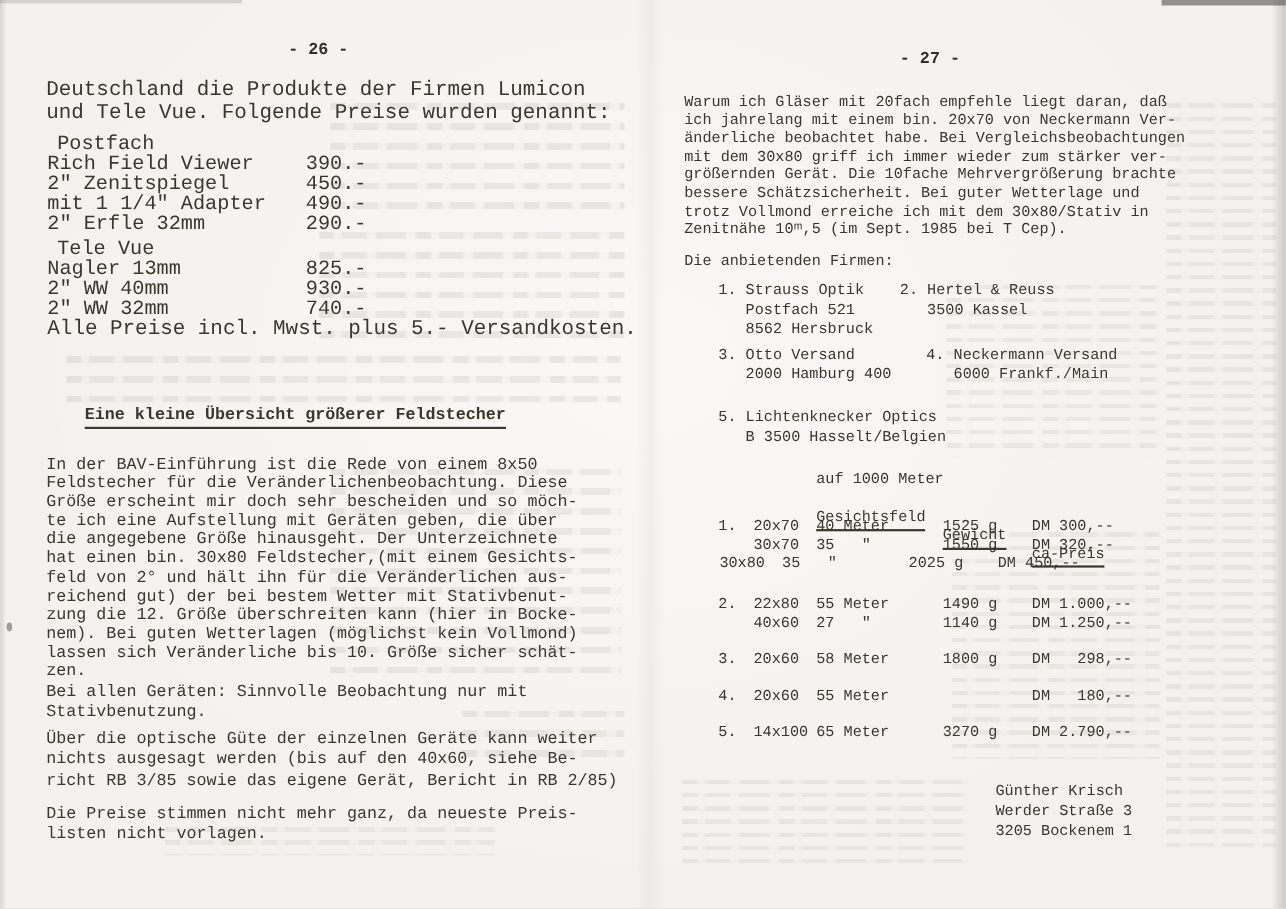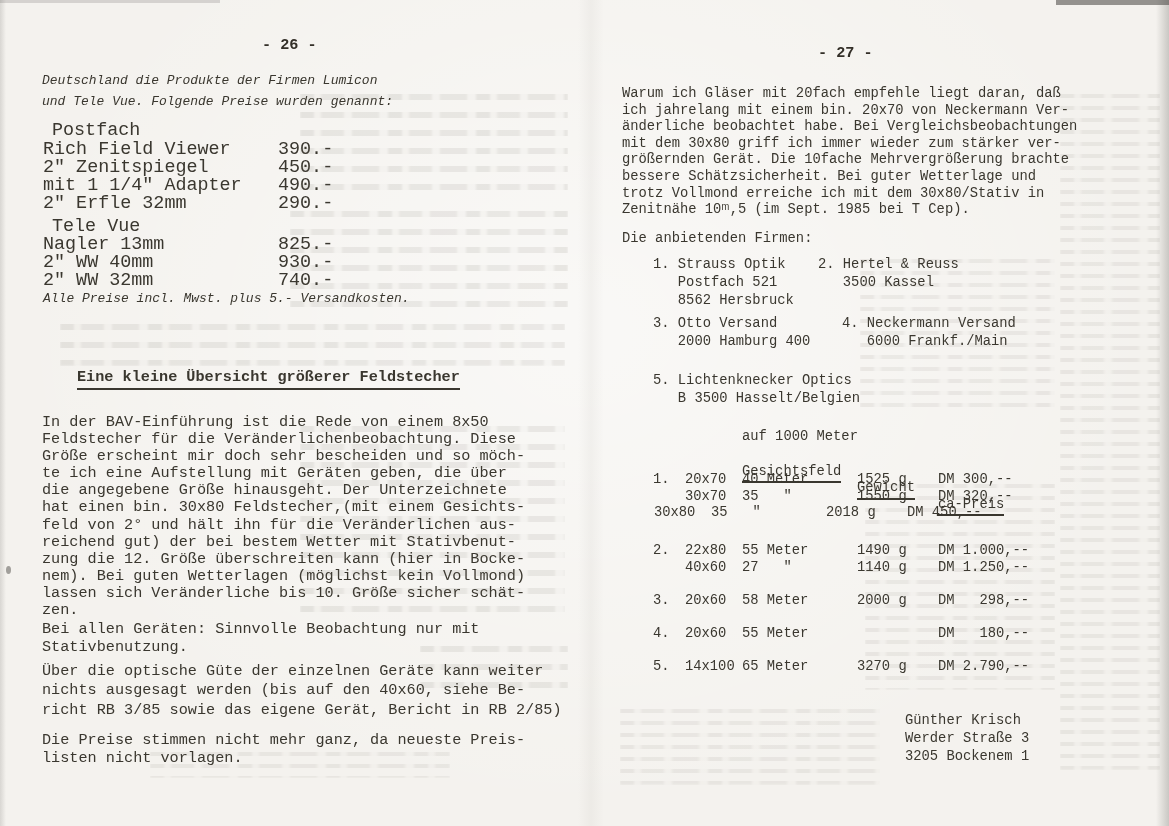--- a/index.html
+++ b/index.html
@@ -4,21 +4,21 @@
 <style>
   html,body{margin:0;padding:0;background:#d9d7d2;}
   #scan{
     position:relative;width:1169px;height:826px;overflow:hidden;
     background:
       radial-gradient(ellipse at 50% 40%, rgba(255,255,255,.5), rgba(0,0,0,0) 70%),
       #f4f2ee;
     font-family:"Liberation Mono","DejaVu Sans Mono",monospace;
   }
   .tw{position:absolute;white-space:pre;color:#3a372f;}
-  .sizeA{font-size:13px;line-height:20.5px;font-style:italic;}        
+  .sizeA{font-size:19px;line-height:20.5px;}        
   .sizeAl{font-size:18.4px;line-height:18.3px;}       
   .sizeB{font-size:15.2px;line-height:17.1px;}        
   .sizeB2{font-size:15.2px;line-height:18px;}
   .sizeB3{font-size:15.2px;line-height:19.3px;}
   .sizeC{font-size:13.8px;line-height:16.6px;}        
   .sizeC18{font-size:13.8px;line-height:18px;}
   .bold{font-weight:bold;color:#332f28;}
   .heading{font-weight:bold;border-bottom:2px solid #3a372f;padding-bottom:2px;}
   .pricerow{display:flex;}
   .pricerow .pname{display:inline-block;width:235px;white-space:pre;}
@@ -145,30 +145,30 @@
     <span class="colhead" style="position:absolute;left:196px;">ca-Preis</span>
   </div>
 
   <div class="tw sizeC trow" style="left:653px;top:472px;">
     <span class="c-num">1.</span><span class="c-model">20x70</span><span class="c-field">40 Meter</span><span class="c-weight">1525 g</span><span class="c-price">DM 300,--</span>
   </div>
   <div class="tw sizeC trow" style="left:653px;top:489px;">
     <span class="c-num"></span><span class="c-model">30x70</span><span class="c-field">35   "</span><span class="c-weight">1550 g</span><span class="c-price">DM 320,--</span>
   </div>
   <div class="tw sizeC trow" style="left:622px;top:505px;">
-    <span class="c-num"></span><span class="c-model">30x80</span><span class="c-field">35   "</span><span class="c-weight">2018 g</span><span class="c-price">DM 450,--</span>
+    <span class="c-num"></span><span class="c-model">30x80</span><span class="c-field">35   "</span><span class="c-weight">2025 g</span><span class="c-price">DM 450,--</span>
   </div>
   <div class="tw sizeC trow" style="left:653px;top:543px;">
     <span class="c-num">2.</span><span class="c-model">22x80</span><span class="c-field">55 Meter</span><span class="c-weight">1490 g</span><span class="c-price">DM 1.000,--</span>
   </div>
   <div class="tw sizeC trow" style="left:653px;top:560px;">
     <span class="c-num"></span><span class="c-model">40x60</span><span class="c-field">27   "</span><span class="c-weight">1140 g</span><span class="c-price">DM 1.250,--</span>
   </div>
   <div class="tw sizeC trow" style="left:653px;top:593px;">
-    <span class="c-num">3.</span><span class="c-model">20x60</span><span class="c-field">58 Meter</span><span class="c-weight">2000 g</span><span class="c-price">DM   298,--</span>
+    <span class="c-num">3.</span><span class="c-model">20x60</span><span class="c-field">58 Meter</span><span class="c-weight">1800 g</span><span class="c-price">DM   298,--</span>
   </div>
   <div class="tw sizeC trow" style="left:653px;top:626px;">
     <span class="c-num">4.</span><span class="c-model">20x60</span><span class="c-field">55 Meter</span><span class="c-weight"></span><span class="c-price">DM   180,--</span>
   </div>
   <div class="tw sizeC trow" style="left:653px;top:659px;">
     <span class="c-num">5.</span><span class="c-model">14x100</span><span class="c-field">65 Meter</span><span class="c-weight">3270 g</span><span class="c-price">DM 2.790,--</span>
   </div>
 
   <div class="tw sizeC18" style="left:905px;top:712px;">Günther Krisch
 Werder Straße 3

